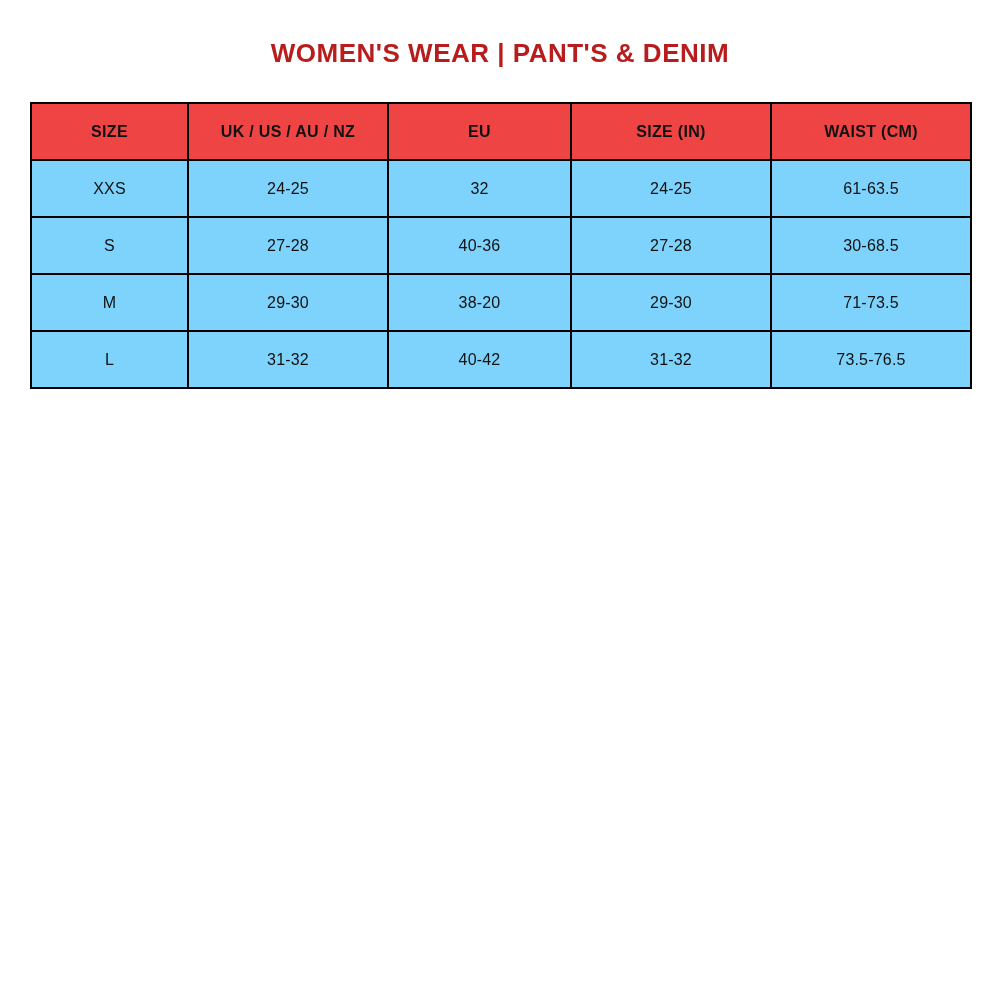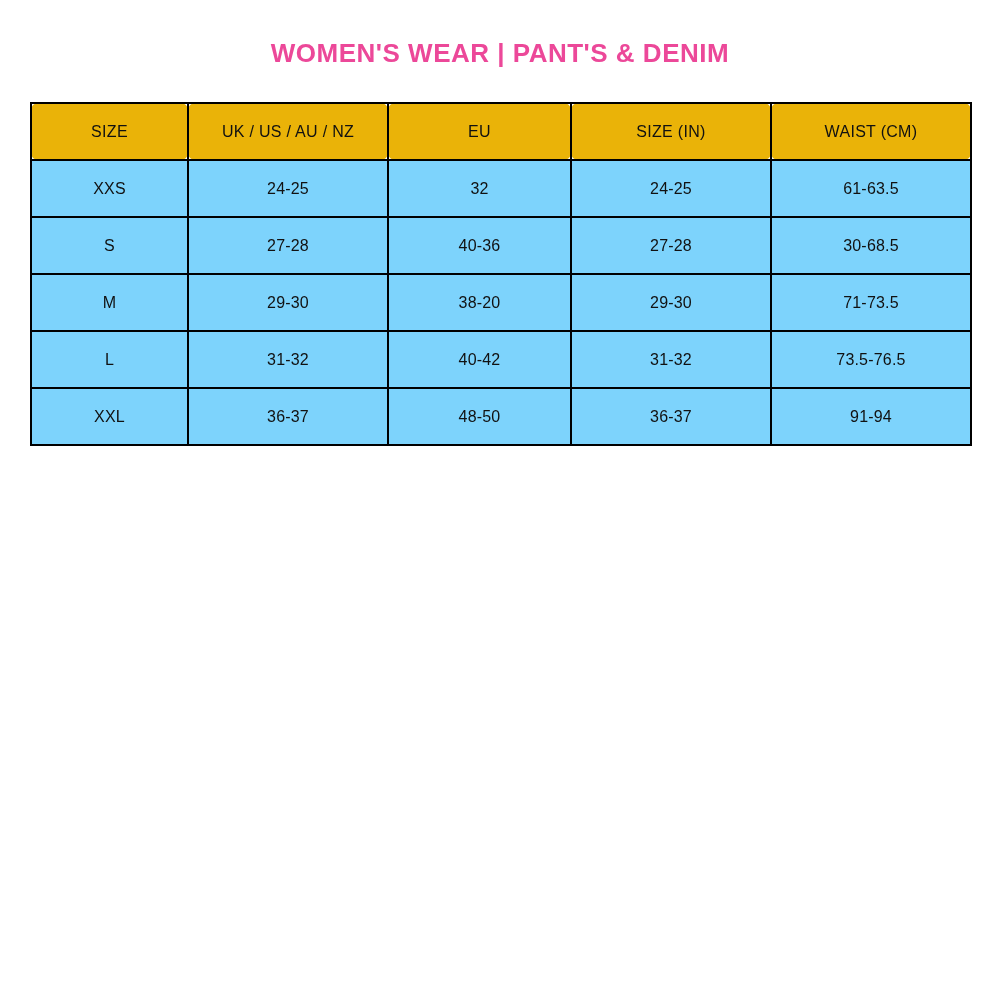--- a/index.html
+++ b/index.html
@@ -15,42 +15,41 @@
     height: 1000px;
     position: relative;
     background: #ffffff;
   }
   .page-title {
     margin-top: 38px;
     text-align: center;
     font-size: 26px;
     font-weight: bold;
     letter-spacing: 0.5px;
-    color: #ec4899;
+    color: #b91c1c;
   }
   table.size-chart {
     margin: 33px auto 0 30px;
     width: 940px;
     border-collapse: collapse;
     table-layout: fixed;
   }
   table.size-chart th,
   table.size-chart td {
     border: 2px solid #000000;
     text-align: center;
     vertical-align: middle;
     height: 57px;
     font-size: 16px;
     color: #111111;
   }
   table.size-chart th {
-    background: #eab308;
-    font-weight: normal;
+    background: #ef4444;
+    font-weight: bold;
     letter-spacing: 0.3px;
-    border-radius: 7px;
   }
   table.size-chart td {
     background: #7dd3fc;
     font-weight: normal;
     letter-spacing: 0.2px;
   }
 </style>
 </head>
 <body>
 
@@ -97,22 +96,15 @@
         <td>29-30</td>
         <td>71-73.5</td>
       </tr>
       <tr>
         <td>L</td>
         <td>31-32</td>
         <td>40-42</td>
         <td>31-32</td>
         <td>73.5-76.5</td>
       </tr>
-      <tr>
-        <td>XXL</td>
-        <td>36-37</td>
-        <td>48-50</td>
-        <td>36-37</td>
-        <td>91-94</td>
-      </tr>
     </tbody>
   </table>
 </div>
 
 </body></html>

